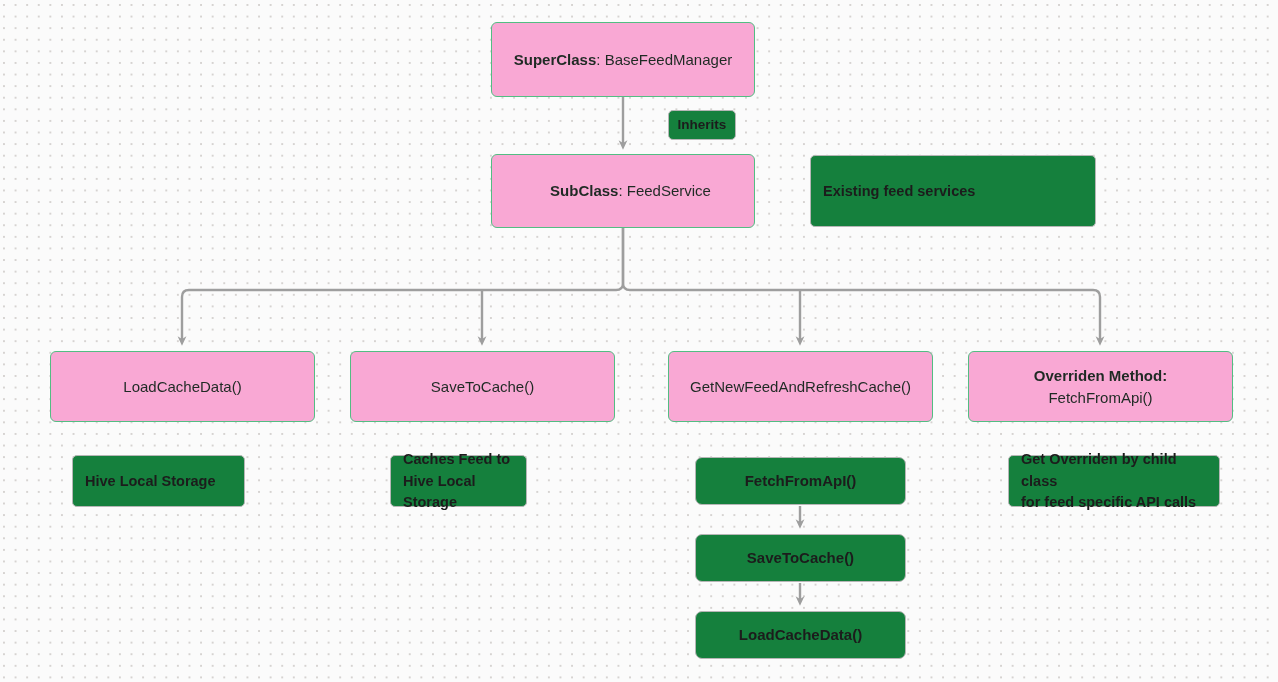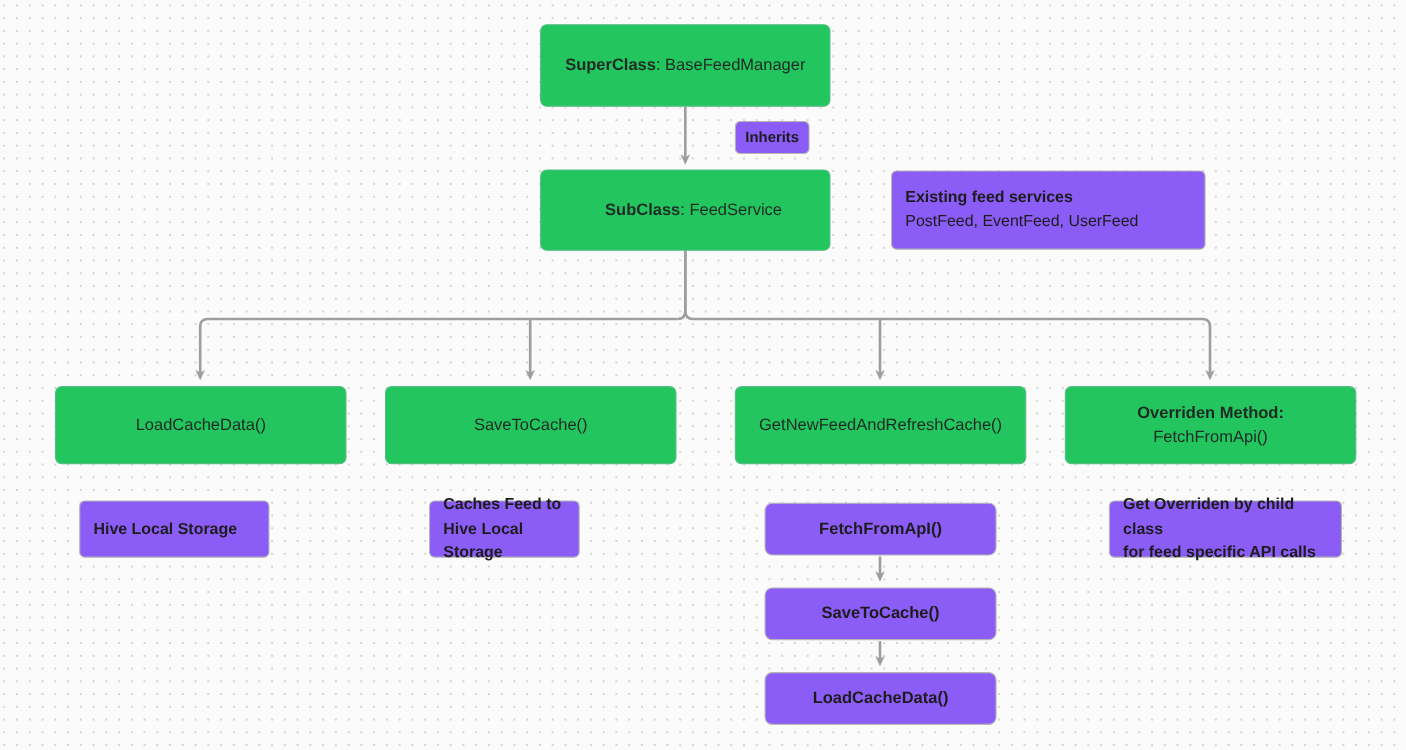--- a/index.html
+++ b/index.html
@@ -43,28 +43,28 @@
     display: flex;
     flex-direction: column;
     align-items: center;
     justify-content: center;
     text-align: center;
     border-radius: 6px;
     line-height: 1.45;
   }
 
   .node.green {
-    background: #22c55e;
+    background: #f9a8d4;
     border: 1.6px solid #53bd83;
     color: #1f2a24;
     font-size: 15px;
   }
 
   .node.grey {
-    background: #8b5cf6;
+    background: #15803d;
     border: 1.4px solid #b6b6b6;
     color: #1c1c1c;
     font-size: 14.5px;
     font-weight: bold;
     border-radius: 5px;
   }
 
   .node.note {
     align-items: flex-start;
     text-align: left;
@@ -134,21 +134,20 @@
 </div>
 
 <div class="node green" style="left:491px; top:154px; width:264px; height:74px;padding-left:15px;">
   <div>
     <span class="strong">SubClass</span><span class="reg">: FeedService</span>
   </div>
 </div>
 
 <div class="node grey note" style="left:810px; top:155px; width:286px; height:72px; font-weight:normal;">
   <span class="line two-line-title">Existing feed services</span>
-  <span class="line two-line-sub">PostFeed, EventFeed, UserFeed</span>
 </div>
 
 <div class="node green" style="left:50px; top:351px; width:265px; height:71px;">
   <span>LoadCacheData()</span>
 </div>
 
 <div class="node green" style="left:350px; top:351px; width:265px; height:71px;">
   <span>SaveToCache()</span>
 </div>
 

